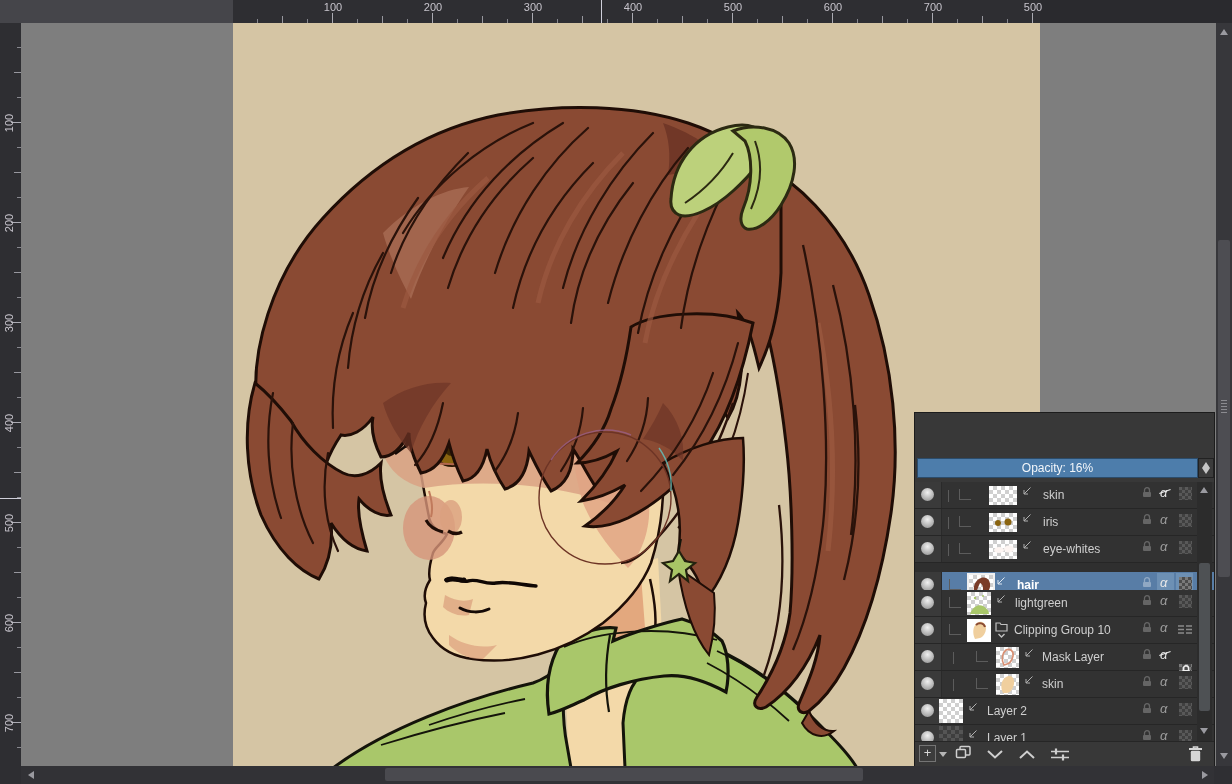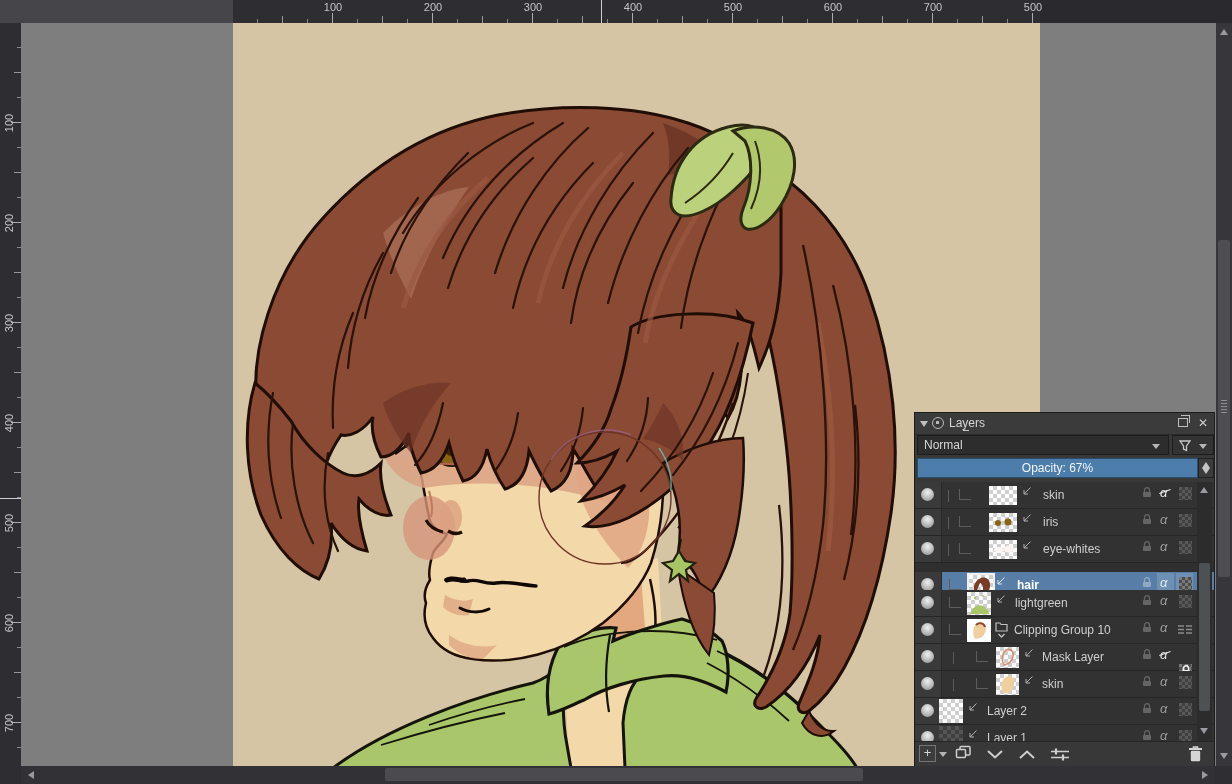--- a/index.html
+++ b/index.html
@@ -280,45 +280,25 @@
   </div>
   <div id="hscroll">
     <div class="tri tri-left" style="left:28px;top:5px"></div>
     <div class="thumb"></div>
     <div class="tri tri-right" style="left:1202px;top:5px"></div>
   </div>
   <div id="bl-corner"></div>
   <div id="br-corner"></div>
 
   <div id="panel">
-    <div id="panel-title">
-      <div class="col-arrow"></div>
-      <div class="dock-ic"></div>
-      <span class="t">Layers</span>
-      <div class="mn"></div>
-      <div class="float-ic"></div>
-      <span class="close-ic">✕</span>
-    </div>
-
-    <div id="blend-row">
-      <div id="blend-combo">
-        <span class="v">Normal</span>
-        <div class="caret"></div>
-      </div>
-      <div id="filter-btn">
-        <svg width="14" height="14" style="position:absolute;left:5px;top:3px">
-          <path d="M2,2 L12,2 L8.5,7 L8.5,11.5 L5.5,10 L5.5,7 Z" fill="none" stroke="#c9c9c9" stroke-width="1.3"></path>
-        </svg>
-        <div class="caret"></div>
-      </div>
-    </div>
+
 
     <div id="opacity-row">
       <div id="opacity-bar">
-        <span>Opacity:  67%</span>
+        <span>Opacity:  16%</span>
       </div>
       <div id="opacity-spin">
         <div class="tri tri-up"></div>
         <div class="tri tri-down"></div>
       </div>
     </div>
 
     <div id="layer-list">
 
       <div class="lrow" style="top:0">

